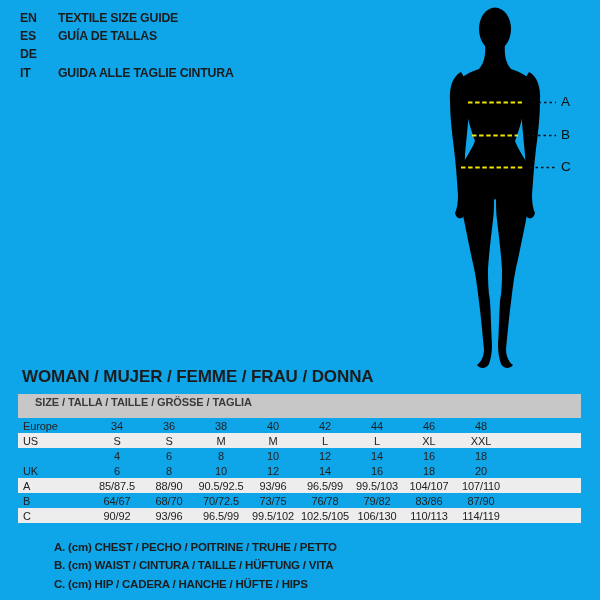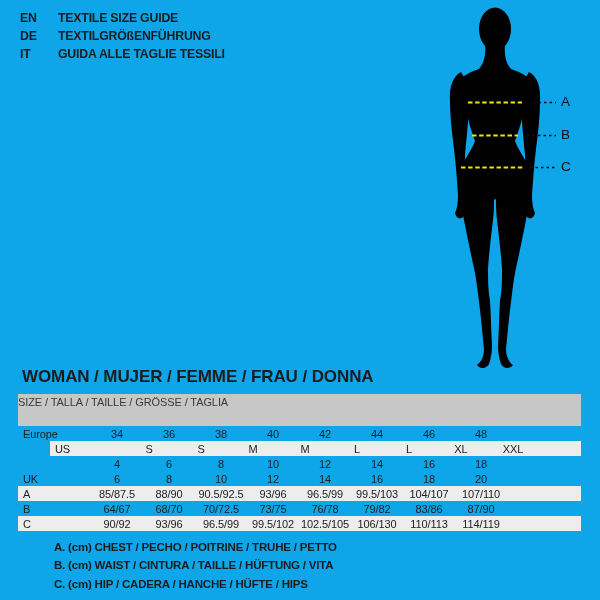--- a/index.html
+++ b/index.html
@@ -15,47 +15,50 @@
   
   .figure-box{position:absolute;left:437px;top:5px;width:135px;height:364px;}
   .marker-label{position:absolute;left:561px;width:20px;height:16px;font-size:13.5px;
                 color:#111;text-align:left;}
 
   
   .section-title{position:absolute;left:22px;top:367px;font-size:17px;font-weight:700;letter-spacing:-0.1px;}
 
   
   .size-table{position:absolute;left:18px;top:394px;width:563px;font-size:11px;letter-spacing:-0.1px;}
-  .table-header{height:32px;line-height:16px;padding-left:0;font-weight:400;color:#3a3a3a;}
+  .table-header{height:24px;line-height:16px;padding-left:17px;font-weight:700;color:#3a3a3a;}
   .t-row{display:flex;height:15px;line-height:16.2px;}
   .t-label{flex:0 0 68px;padding-left:5px;text-align:left;color:#222;}
   .t-cell{flex:0 0 52px;text-align:center;color:#222;}
   .t-fill{flex:1;}
 
   
   .legend-block{position:absolute;left:20px;top:538px;margin-left:34px;}
   .legend-row{height:18.4px;line-height:18.4px;font-size:11.5px;font-weight:700;letter-spacing:-0.2px;white-space:nowrap;}
 </style>
 </head>
 <body>
 
 <div id="canvas">
 
   <div class="lang-block" id="lang-block">
       <div class="lang-row">
         <div class="lang-code">EN</div>
         <div class="lang-text">TEXTILE SIZE GUIDE</div>
       </div>
       <div class="lang-row">
+        <div class="lang-code">ES</div>
+        <div class="lang-text">GUÍA DE TALLAS</div>
+      </div>
+      <div class="lang-row">
         <div class="lang-code">DE</div>
-        <div class="lang-text">TEXTILGRÖßENFÜHRUNG</div>
       </div>
       <div class="lang-row">
         <div class="lang-code">IT</div>
-        <div class="lang-text">GUIDA ALLE TAGLIE TESSILI</div>
+        <div class="lang-text">GUIDA ALLE TAGLIE CINTURA</div>
       </div>
     </div>
 
   <div class="figure-box">
     <svg width="135" height="364" viewBox="0 0 135 364">
 
       <ellipse cx="58" cy="24" rx="16" ry="21.5" fill="#000"></ellipse>
 
       <path fill="#000" d="M 48 38
         C 49 51, 47 58, 42 64
@@ -124,21 +127,21 @@
           <div class="t-cell">34</div>
           <div class="t-cell">36</div>
           <div class="t-cell">38</div>
           <div class="t-cell">40</div>
           <div class="t-cell">42</div>
           <div class="t-cell">44</div>
           <div class="t-cell">46</div>
           <div class="t-cell">48</div>
           <div class="t-fill"></div>
         </div>
-        <div class="t-row" style="background: rgb(237, 237, 237); margin-left: 32px;">
+        <div class="t-row" style="background: rgb(237, 237, 237);">
           <div class="t-label">US</div>
           <div class="t-cell">S</div>
           <div class="t-cell">S</div>
           <div class="t-cell">M</div>
           <div class="t-cell">M</div>
           <div class="t-cell">L</div>
           <div class="t-cell">L</div>
           <div class="t-cell">XL</div>
           <div class="t-cell">XXL</div>
           <div class="t-fill"></div>

